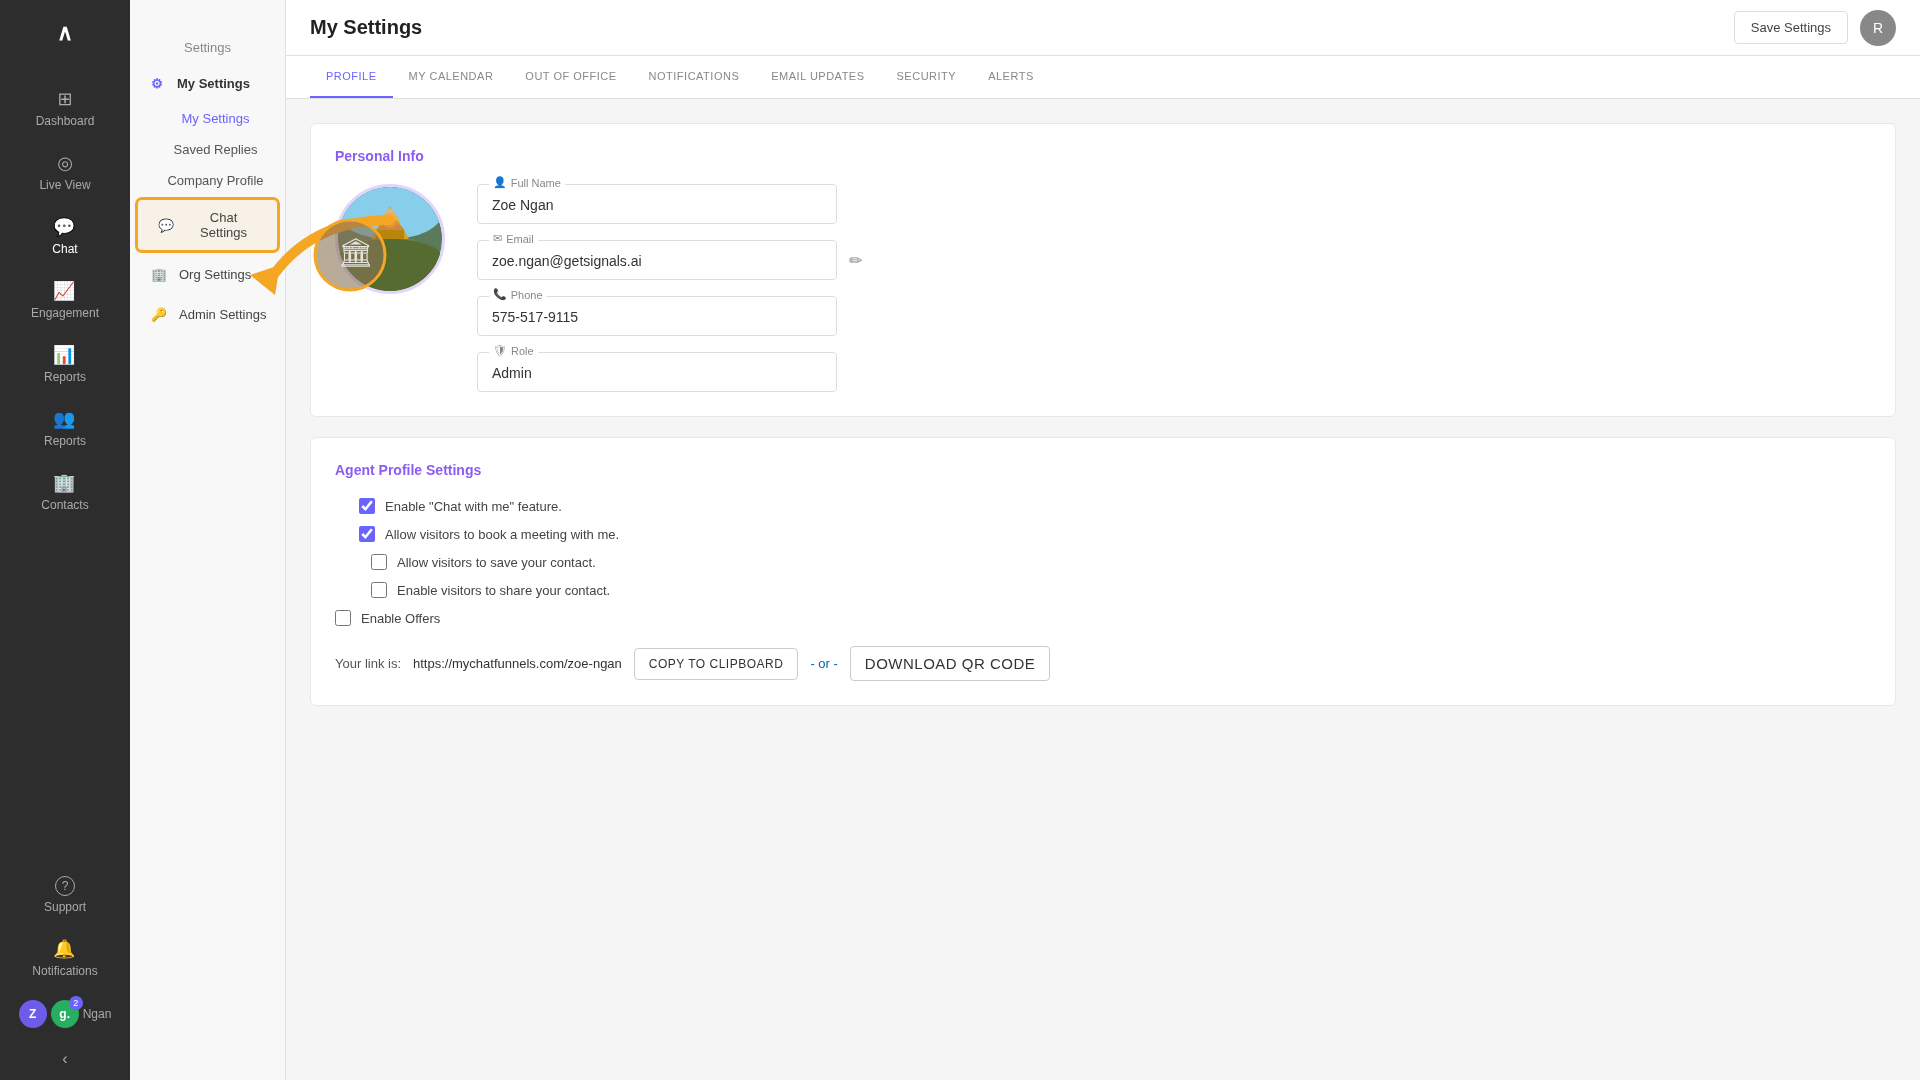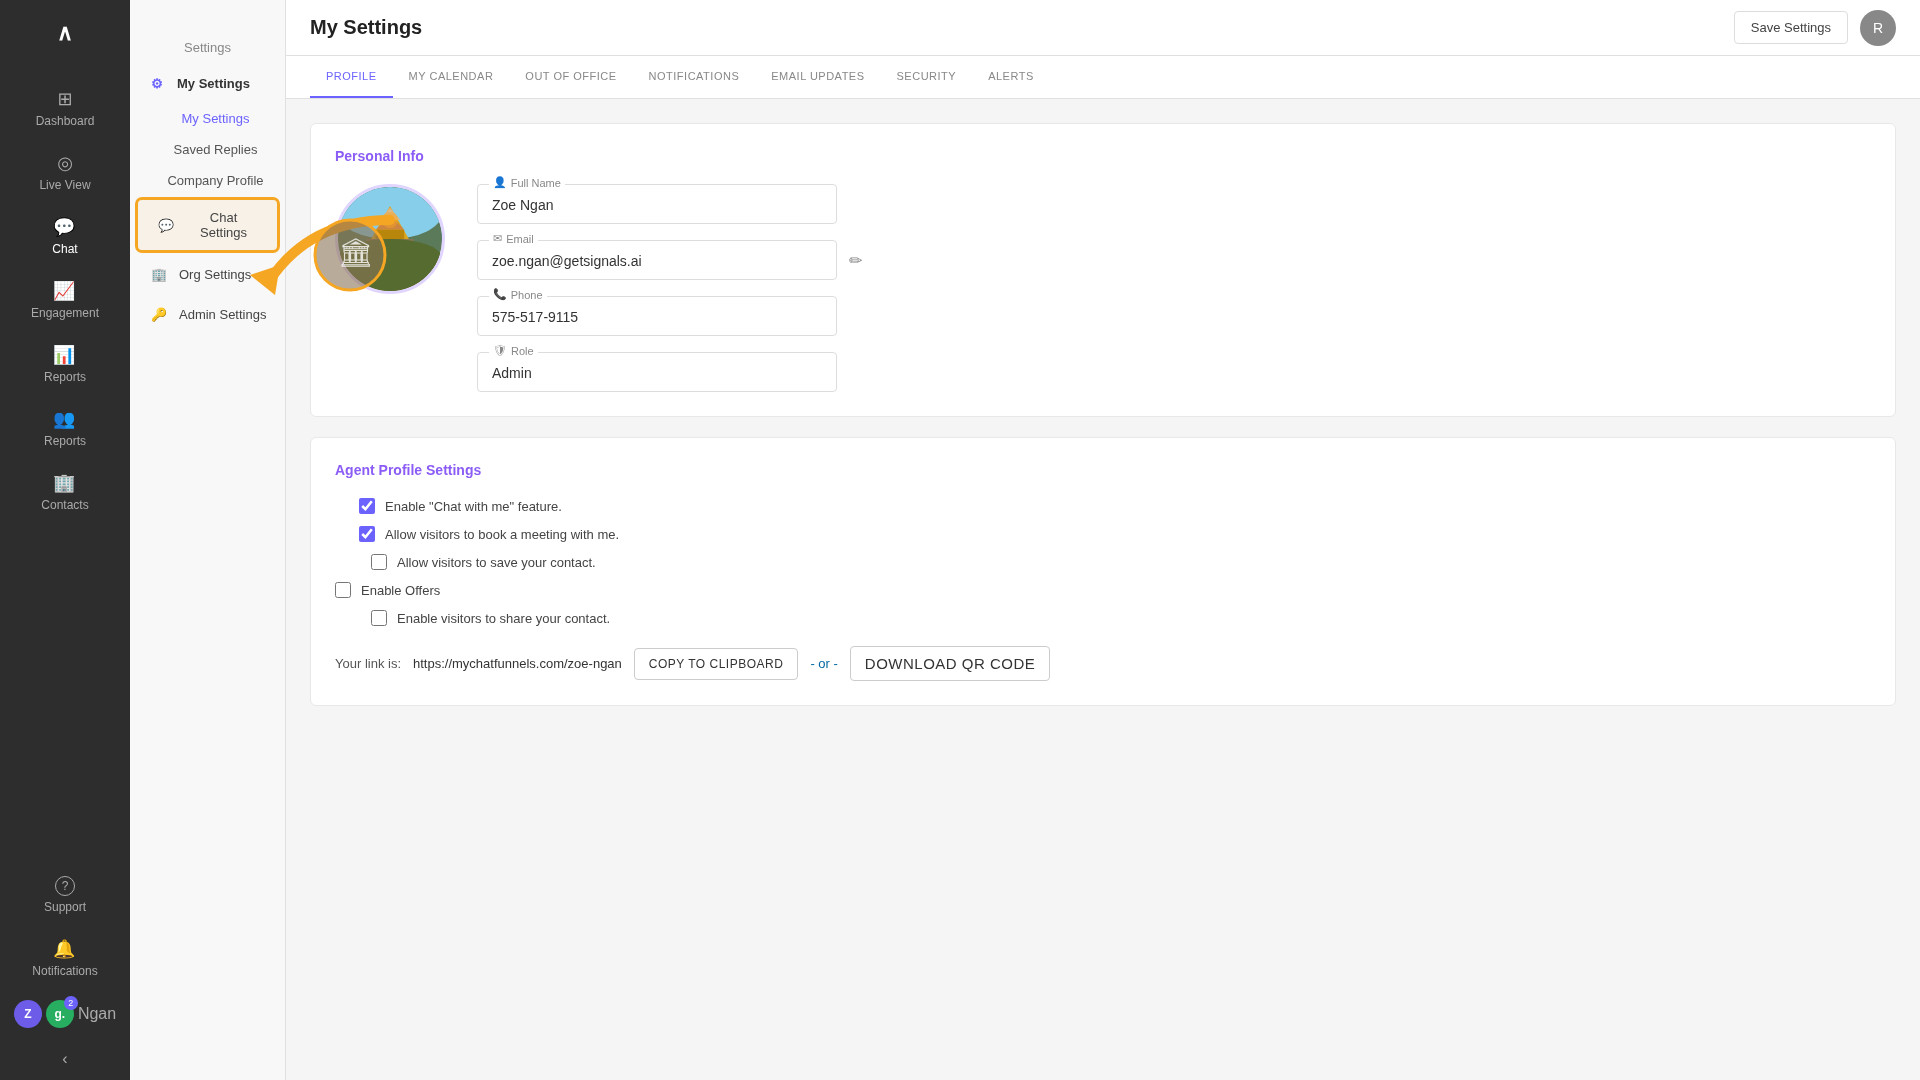--- a/index.html
+++ b/index.html
@@ -423,21 +423,21 @@
     <div class="nav-item">
       <span class="nav-icon">🔔</span>
       <span>Notifications</span>
     </div>
     <div class="nav-item" style="flex-direction:row; justify-content:center; gap:4px; padding: 10px 8px;">
       <div class="avatar-group">
         <div class="avatar-img">Z</div>
         <div class="avatar-g">g.</div>
         <div class="badge" style="position:absolute;top:-4px;right:-4px;background:#6c63ff;color:white;border-radius:50%;font-size:9px;width:14px;height:14px;display:flex;align-items:center;justify-content:center;">2</div>
       </div>
-      <span style="color:#aaa;font-size:16px;">Ngan</span>
+      <span style="color:#aaa;font-size:12px;">Ngan</span>
     </div>
     <div class="nav-item">
       <span style="font-size:16px;color:#aaa;">‹</span>
     </div>
   </div>
 </nav>
 
 <nav class="secondary-nav">
   <div class="settings-header">Settings</div>
 
@@ -583,28 +583,28 @@
         <div class="checkbox-row indent-1">
           <input type="checkbox" id="book-meeting" checked="" style="">
           <label for="book-meeting">Allow visitors to book a meeting with me.</label>
         </div>
 
         <div class="checkbox-row indent-2">
           <input type="checkbox" id="save-contact" style="">
           <label for="save-contact">Allow visitors to save your contact.</label>
         </div>
 
+        <div class="checkbox-row indent-2">
+          <input type="checkbox" id="share-contact" style="">
+          <label for="share-contact">Enable visitors to share your contact.</label>
+        </div>
+
         <div class="checkbox-row">
           <input type="checkbox" id="enable-offers" style="">
           <label for="enable-offers">Enable Offers</label>
-        </div>
-
-        <div class="checkbox-row indent-2">
-          <input type="checkbox" id="share-contact" style="">
-          <label for="share-contact">Enable visitors to share your contact.</label>
         </div>
 
       </div>
 
       <div class="link-row">
         <span>Your link is:</span>
         <a class="link-url" href="#">https://mychatfunnels.com/zoe-ngan</a>
         <button class="copy-btn">COPY TO CLIPBOARD</button>
         <span class="or-text">- or -</span>
         <button class="download-btn">DOWNLOAD QR CODE</button>

